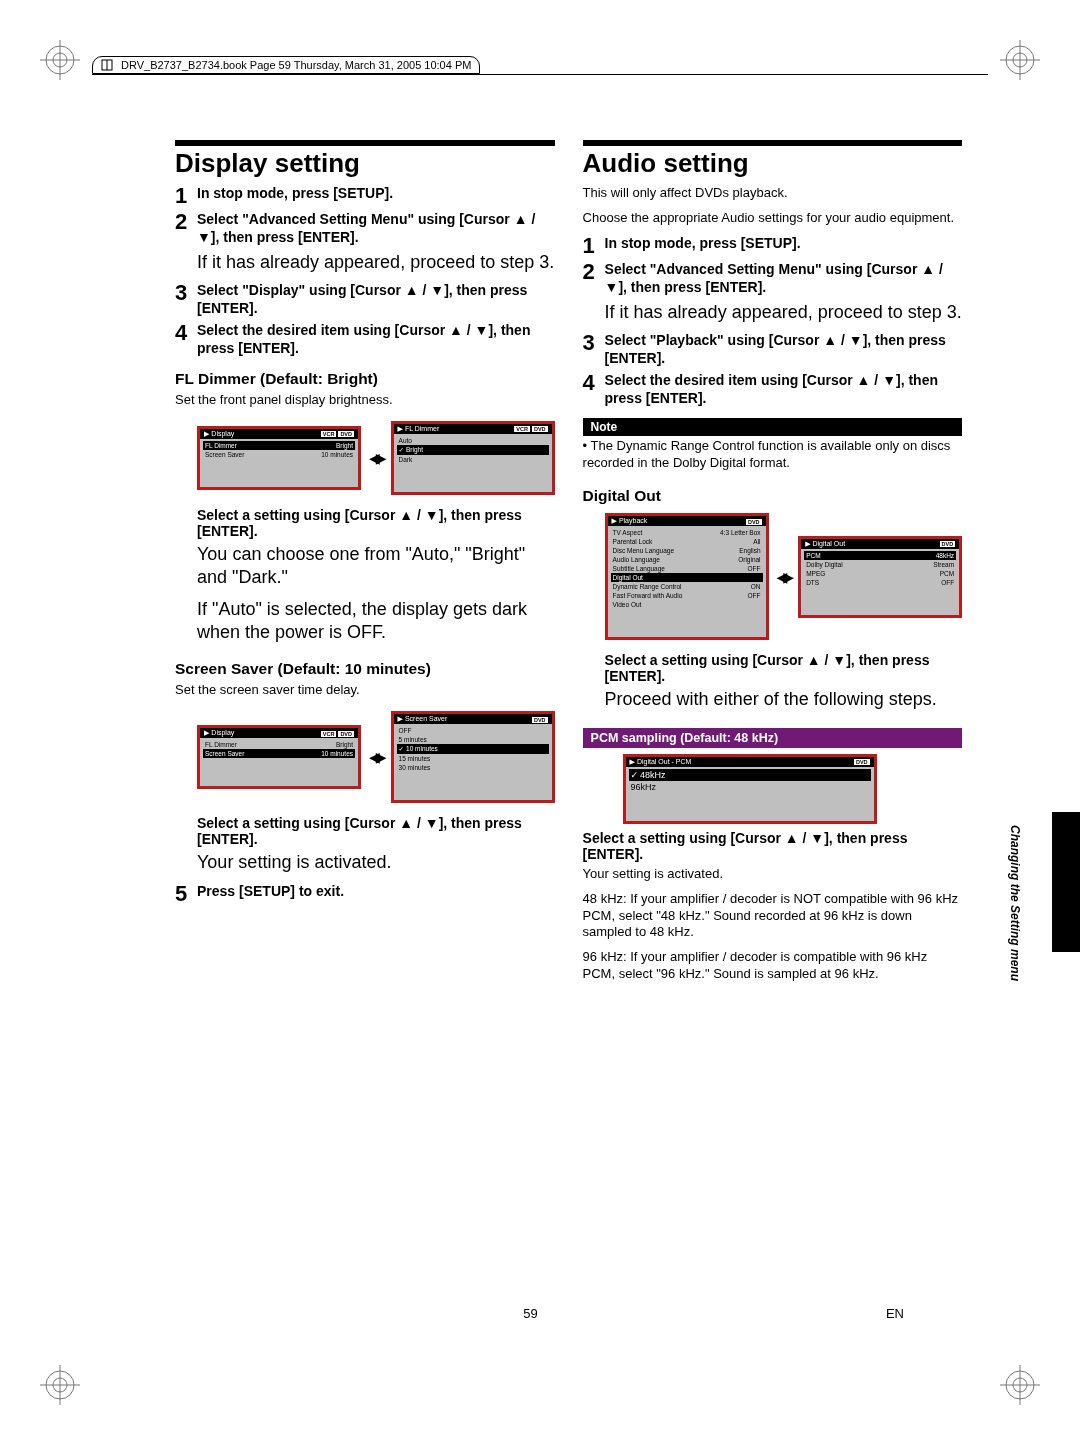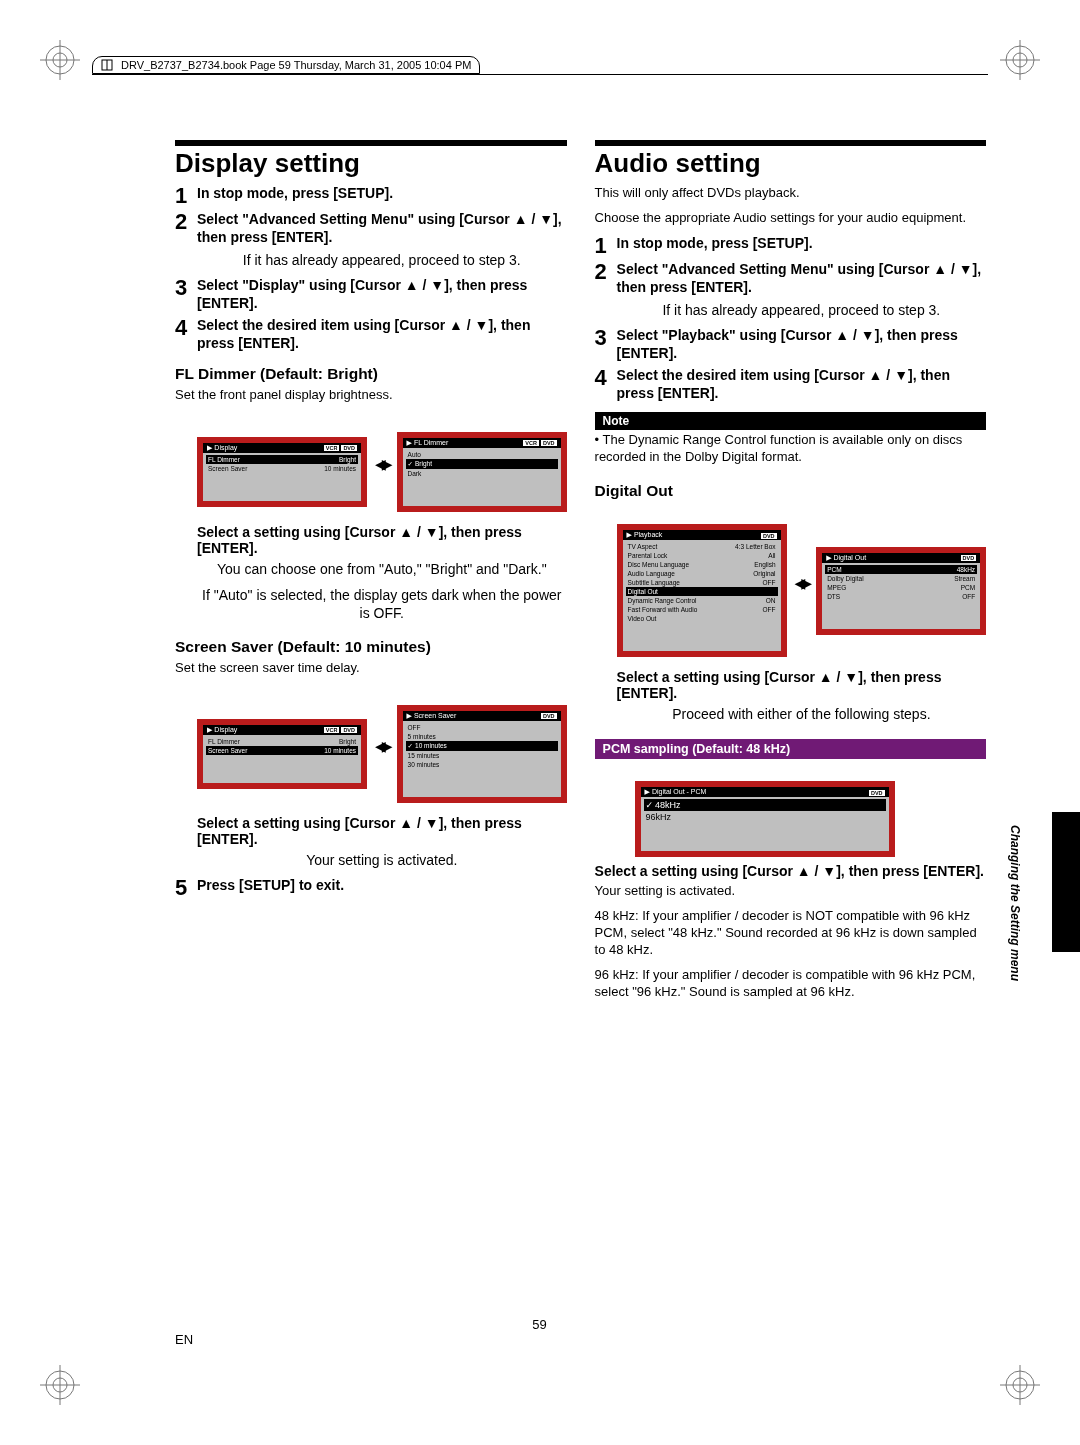--- a/index.html
+++ b/index.html
@@ -83,24 +83,23 @@
     font-weight: bold;
     line-height: 1;
     min-width: 16px;
   }
   .step .txt {
     font-size: 14px;
     font-weight: bold;
     line-height: 1.28;
   }
   .note-body, .body {
-    font-size: 14px;
+    font-size: 18px;
     line-height: 1.3;
     margin: 2px 0 6px 22px;
-    text-align: center;
   }
   .body-noindent {
     font-size: 13px;
     line-height: 1.3;
     margin: 2px 0 6px 0;
   }
   .subhead {
     font-size: 15.5px;
     font-weight: bold;
     margin: 10px 0 2px 0;
@@ -128,25 +127,24 @@
     margin:10px 0 6px 0;
   }
   
   .osd-pair {
     display:flex;
     gap:8px;
     align-items:center;
     margin: 6px 0 6px 22px;
   }
   .osd {
-    border:6px solid #b91c1c;
+    border:3px solid #b91c1c;
     width: 158px;
     background:#bfbfbf;
     font-size: 6.5px;
-    margin-top: 16px;
   }
   .osd-wide {
     width: 248px;
     margin-left:40px;
   }
   .osd-title {
     background:#000; color:#fff;
     display:flex; justify-content:space-between; align-items:center;
     padding:1px 4px;
     font-size:7px;
@@ -174,26 +172,25 @@
     position:absolute;
     right:58px;
     top: 825px;
     writing-mode: vertical-rl;
     font-size:12px;
     font-style: italic;
     font-weight:bold;
   }
   .footer {
     position:absolute;
-    bottom: 98px;
+    bottom: 124px;
     left:175px; right:176px;
     display:flex;
     justify-content:space-between;
     font-size:13px;
-    flex-direction:column;
   }
   .footer .pg {flex:1; text-align:center;}
 </style>
 </head>
 <body>
 
 <div class="reg-corner tl"><svg viewBox="0 0 40 40">
       <circle cx="20" cy="20" r="14" fill="none" stroke="#777"></circle>
       <circle cx="20" cy="20" r="7" fill="none" stroke="#777"></circle>
       <line x1="0" y1="20" x2="40" y2="20" stroke="#777"></line>

